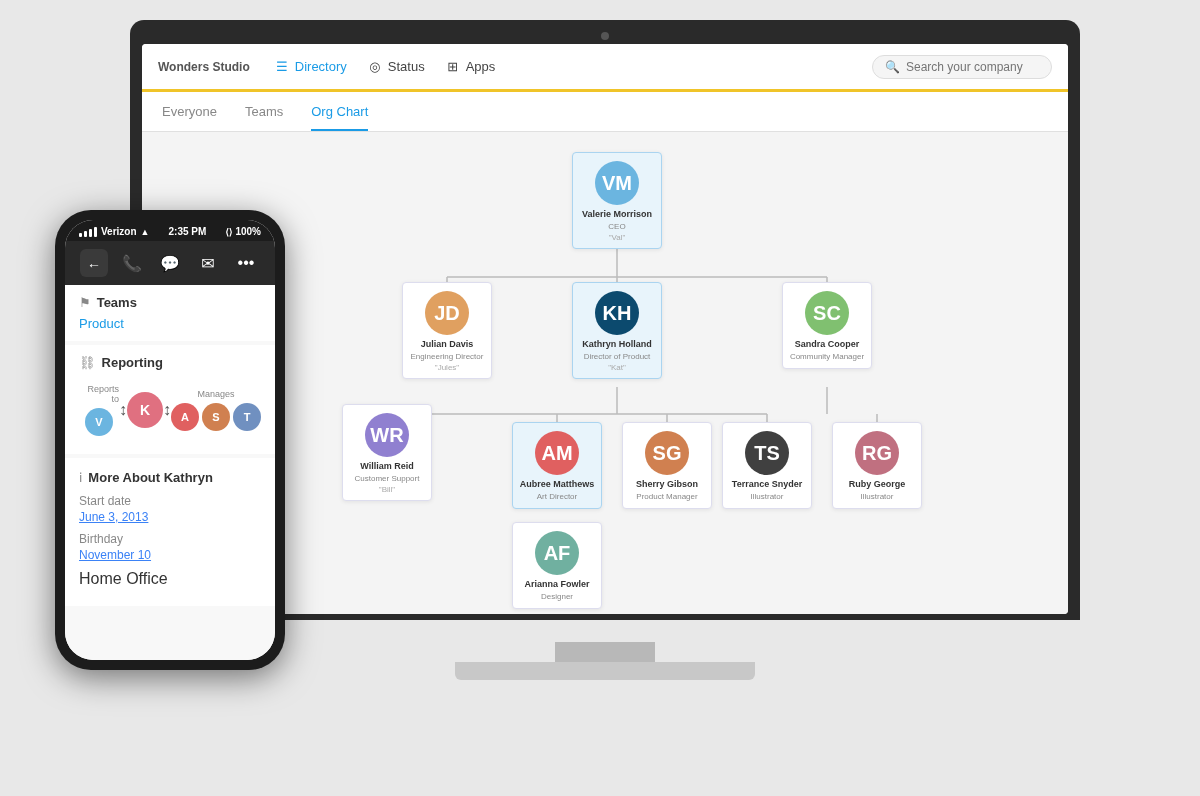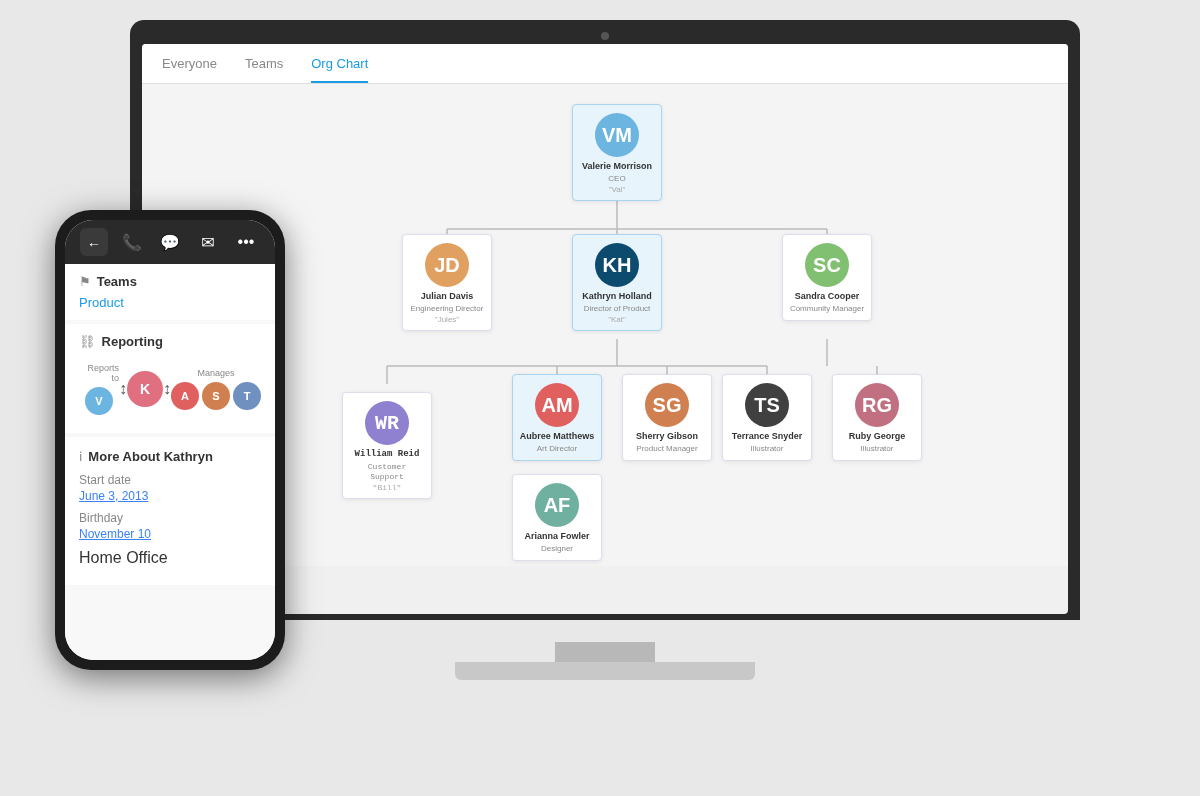--- a/index.html
+++ b/index.html
@@ -341,20 +341,41 @@
     .field-value-plain { font-size: 16px; color: #333; margin-bottom: 8px; }
   </style>
 </head>
 <body>
 
 <div class="laptop">
   <div class="laptop-body">
     <div class="laptop-camera"></div>
     <div class="laptop-screen">
 
+      <div class="app-topbar">
+        <span class="app-logo">Wonders Studio</span>
+        <div class="app-nav">
+          <div class="nav-item active">
+            <span class="nav-icon">☰</span>
+            <span>Directory</span>
+          </div>
+          <div class="nav-item">
+            <span class="nav-icon">◎</span>
+            <span>Status</span>
+          </div>
+          <div class="nav-item">
+            <span class="nav-icon">⊞</span>
+            <span>Apps</span>
+          </div>
+        </div>
+        <div class="search-bar">
+          <span style="font-size:12px;color:#999;">🔍</span>
+          <input type="text" placeholder="Search your company" style="">
+        </div>
+      </div>
 
       <div class="app-subtabs">
         <div class="subtab">
           <span>Everyone</span>
         </div>
         <div class="subtab">
           <span>Teams</span>
         </div>
         <div class="subtab active">
           <span>Org Chart</span>
@@ -401,21 +422,21 @@
               <div class="org-avatar" style="background: #0c4a6e;">KH</div>
               <div class="org-name">Kathryn Holland</div>
               <div class="org-title">Director of Product</div>
               <div class="org-nick">"Kat"</div>
             </div>
             <div class="org-node" style="left: 640px; top: 150px;">
               <div class="org-avatar" style="background: rgb(128, 192, 112);">SC</div>
               <div class="org-name">Sandra Cooper</div>
               <div class="org-title">Community Manager</div>
             </div>
-            <div class="org-node" style="left: 200px; top: 308px; font-family: Liberation Mono, monospace;">
+            <div class="org-node" style="left: 200px; top: 272px;">
               <div class="org-avatar" style="background: rgb(144, 128, 208);">WR</div>
               <div class="org-name">William Reid</div>
               <div class="org-title">Customer Support</div>
               <div class="org-nick">"Bill"</div>
             </div>
             <div class="org-node highlighted" style="left: 370px; top: 290px;">
               <div class="org-avatar" style="background: rgb(224, 96, 96);">AM</div>
               <div class="org-name">Aubree Matthews</div>
               <div class="org-title">Art Director</div>
             </div>
@@ -443,20 +464,37 @@
       </div>
     </div>
   </div>
   <div class="laptop-stand"></div>
   <div class="laptop-base"></div>
 </div>
 
 <div class="phone">
   <div class="phone-screen">
 
+    <div class="phone-status-bar">
+      <div style="display:flex;gap:4px;align-items:center;">
+        <div class="phone-signal">
+          <span style="height:4px;"></span>
+          <span style="height:6px;"></span>
+          <span style="height:8px;"></span>
+          <span style="height:10px;"></span>
+        </div>
+        <span>Verizon</span>
+        <span style="font-size:9px;">▲</span>
+      </div>
+      <span>2:35 PM</span>
+      <div style="display:flex;gap:3px;align-items:center;">
+        <span style="font-size:9px;">⟨⟩</span>
+        <span>100%</span>
+      </div>
+    </div>
 
     <div class="phone-nav-bar">
       <div class="phone-nav-icon back">←</div>
       <div class="phone-nav-icon" style="font-size:16px;">📞</div>
       <div class="phone-nav-icon" style="font-size:16px;">💬</div>
       <div class="phone-nav-icon" style="font-size:16px;">✉</div>
       <div class="phone-nav-icon" style="font-size:16px;">•••</div>
     </div>
 
     <div class="phone-content">

